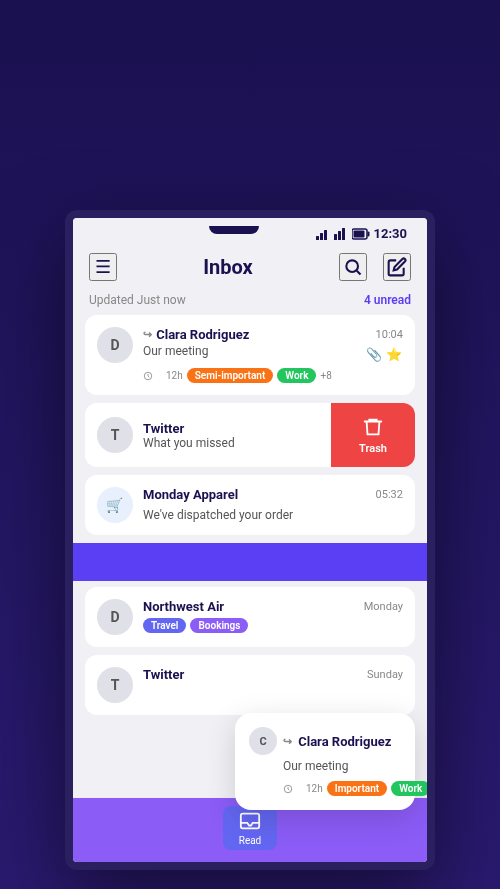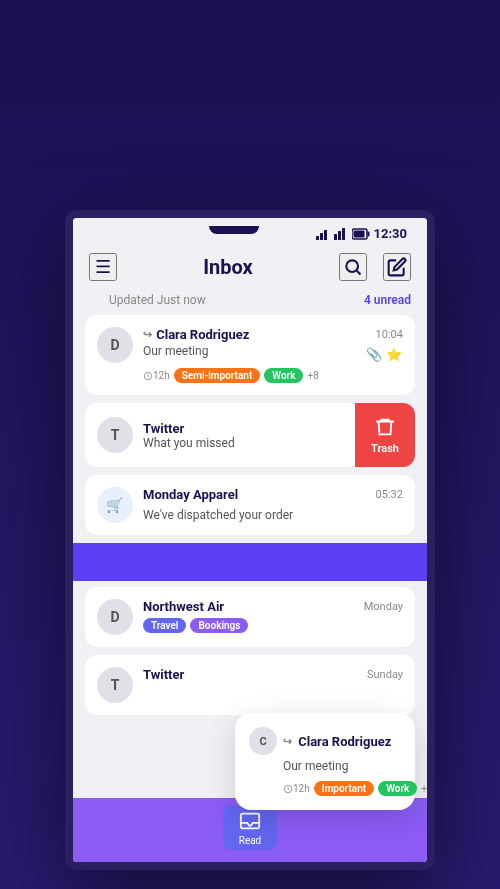--- a/index.html
+++ b/index.html
@@ -91,21 +91,20 @@
     }
 
     
     .update-bar {
       background: #f0f0f5;
       display: flex;
       justify-content: space-between;
       padding: 4px 16px 8px;
       font-size: 12px;
       color: #888;
-      margin-left: 20px;
     }
     .unread-count {
       color: #5b3ff5;
       font-weight: 600;
     }
 
     .email-item {
       background: white;
       margin: 0 12px 8px;
       border-radius: 12px;
@@ -193,21 +192,21 @@
     }
     .tag-semi { background: #f97316; color: white; }
     .tag-work { background: #22c55e; color: white; }
     .tag-important { background: #f97316; color: white; }
     .tag-travel { background: #6366f1; color: white; }
     .tag-bookings { background: #8b5cf6; color: white; }
 
     .tag-timer {
       display: flex;
       align-items: center;
-      gap: 0;
+      gap: 13px;
       font-size: 10px;
       color: #888;
     }
 
     .tag-more {
       font-size: 10px;
       color: #888;
     }
 
     
@@ -391,21 +390,21 @@
   <div style="position:relative;margin:0 0 8px;display:flex;">
     <div style="background:white;flex:1;padding:14px 12px;display:flex;align-items:center;gap:10px;margin-left:12px;border-radius:12px 0 0 12px;">
       <div class="avatar">T</div>
       <div>
         <div class="email-sender">
           <span>Twitter</span>
         </div>
         <div class="email-subject" style="margin-bottom:0;">What you missed</div>
       </div>
     </div>
-    <div style="background:#ef4444;width:60px;display:flex;flex-direction:column;align-items:center;justify-content:center;color:white;font-size:11px;font-weight:600;gap:4px;margin-right:12px;border-radius:0 12px 12px 0;">
+    <div style="background:#ef4444;width:84px;display:flex;flex-direction:column;align-items:center;justify-content:center;color:white;font-size:11px;font-weight:600;gap:4px;margin-right:12px;border-radius:0 12px 12px 0;">
       <svg width="22" height="22" viewBox="0 0 24 24" fill="white">
         <path d="M3 6h18M8 6V4h8v2M19 6l-1 14H6L5 6h14z" fill="none" stroke="white" stroke-width="2" stroke-linecap="round"></path>
       </svg>
       <span>Trash</span>
     </div>
   </div>
 
   <div class="email-item">
     <div class="email-item-row">
       <div class="avatar" style="background:#e8f0fe;">🛒</div>

